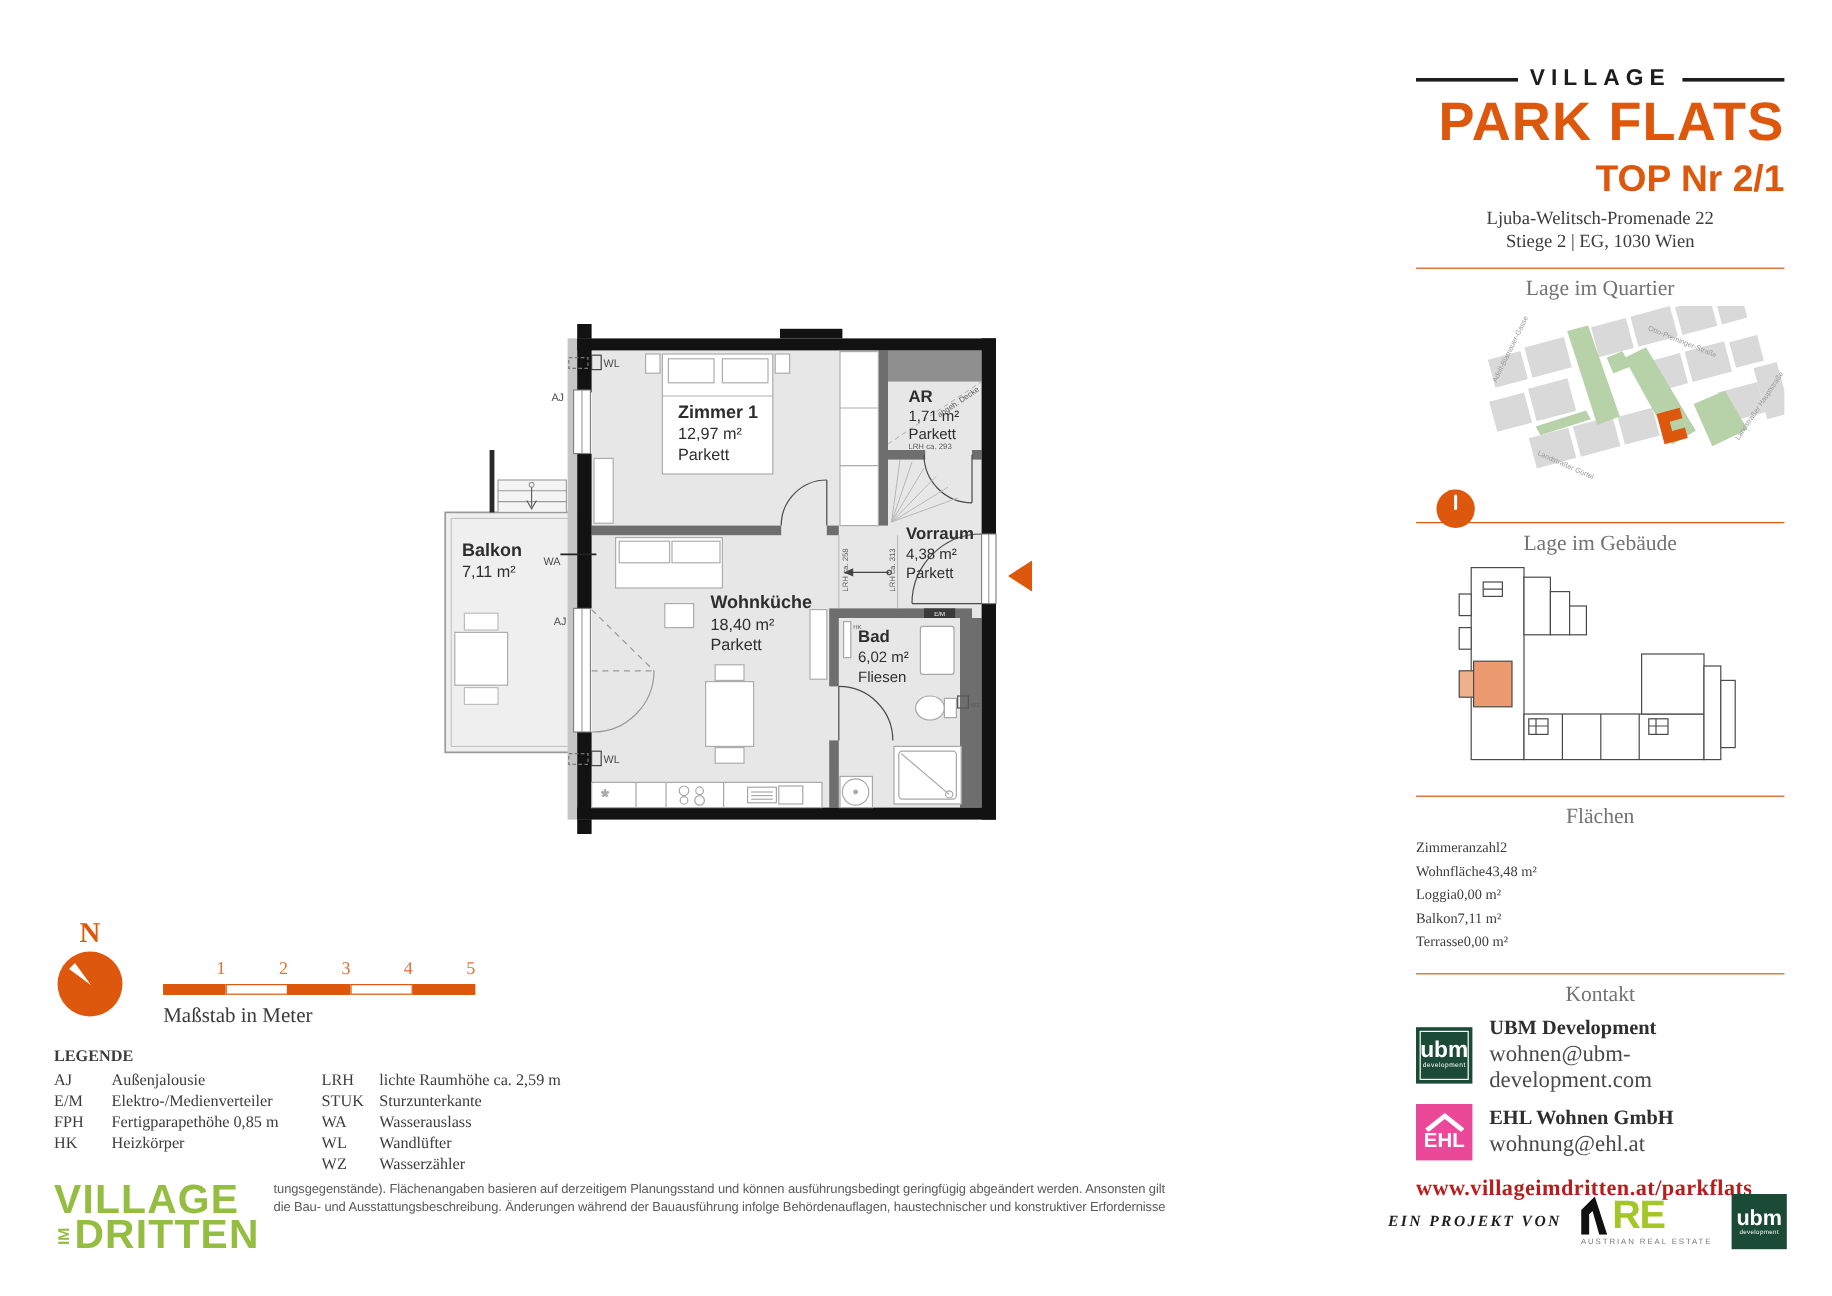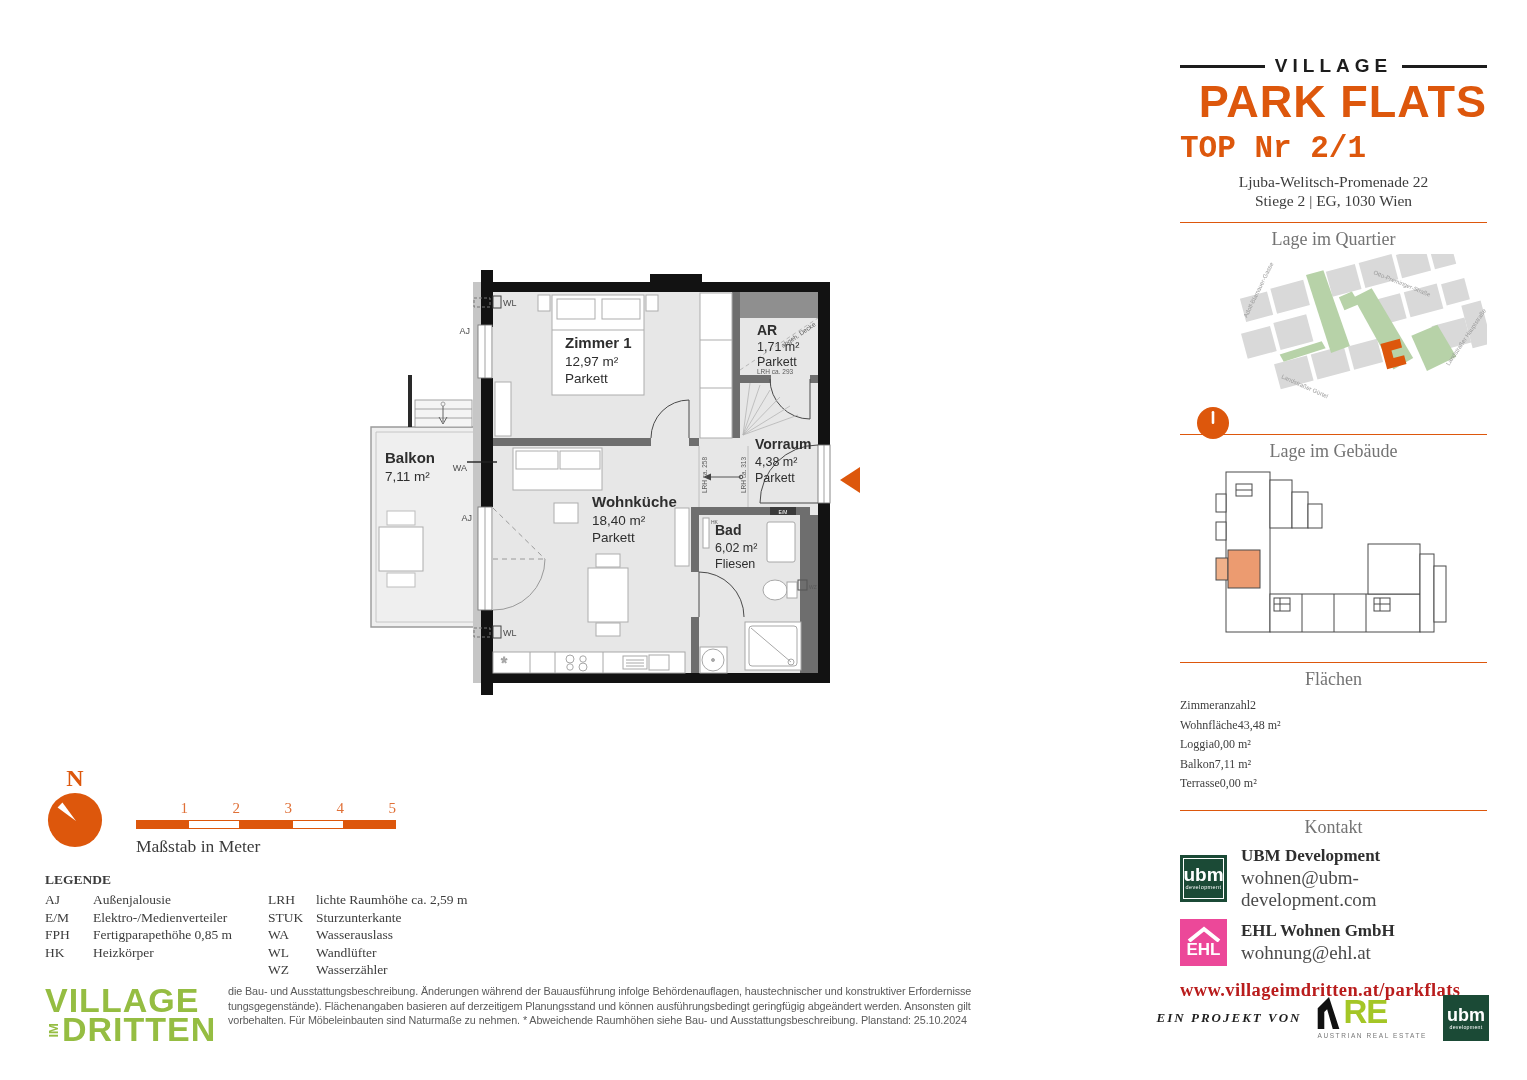--- a/index.html
+++ b/index.html
@@ -6,22 +6,22 @@
   .page{position:relative;width:1527px;height:1080px;background:#fff;overflow:hidden;
         font-family:"Liberation Sans",sans-serif;color:#3b3b3b;}
 
   
   .sidebar{position:absolute;left:1180px;top:55px;width:307px;}
   .brand-row{display:flex;align-items:center;gap:10px;}
   .brand-row .bar{flex:1;height:3px;background:#1d1d1d;}
   .brand-top{font-weight:bold;font-size:19px;letter-spacing:5px;color:#1d1d1d;}
   .brand-main{font-weight:bold;font-size:45px;line-height:46px;letter-spacing:1px;
               color:#DD570C;text-align:right;margin-top:2px;}
-  .unit-title{font-family:Liberation Mono, monospace;font-weight:bold;font-size:31px;
-              color:#DD570C;margin-top:6px;}
+  .unit-title{font-family:Liberation Sans, sans-serif;font-weight:bold;font-size:31px;
+              color:#DD570C;text-align:right;margin-top:6px;}
   .address{font-family:"Liberation Serif",serif;font-size:15.5px;line-height:19px;
            color:#3c3c3c;text-align:center;margin-top:6px;}
   .hr-orange{border:none;border-top:1.6px solid #DD570C;margin:12px 0 6px 0;}
   .sec-title{font-family:"Liberation Serif",serif;font-weight:normal;font-size:18px;
              color:#737373;text-align:center;}
   .map-block{position:relative;height:168px;margin-top:4px;}
   .map-block svg{position:absolute;right:0;top:0;}
   .mini-compass{position:absolute;left:14px;bottom:2px;width:36px;text-align:center;}
   .mini-compass .n{font-family:"Liberation Serif",serif;font-weight:bold;font-size:15px;color:#DD570C;line-height:14px;}
   .geb-block{height:186px;margin-top:2px;position:relative;}
@@ -526,23 +526,22 @@
 
   <div class="vid-logo">
     <div class="vid-l1">VILLAGE</div>
     <div class="vid-l2">
       <span class="vid-im">IM</span>
       <span>DRITTEN</span>
     </div>
   </div>
 
   <div class="disclaimer">
+    <div>tungsgegenstände). Flächenangaben basieren auf derzeitigem Planungsstand und können ausführungsbedingt geringfügig abgeändert werden. Ansonsten gilt</div>
     <div>die Bau- und Ausstattungsbeschreibung. Änderungen während der Bauausführung infolge Behördenauflagen, haustechnischer und konstruktiver Erfordernisse</div>
-    <div>tungsgegenstände). Flächenangaben basieren auf derzeitigem Planungsstand und können ausführungsbedingt geringfügig abgeändert werden. Ansonsten gilt</div>
-    <div>vorbehalten. Für Möbeleinbauten sind Naturmaße zu nehmen. * Abweichende Raumhöhen siehe Bau- und Ausstattungsbeschreibung. Planstand: 25.10.2024</div>
   </div>
 
   <div class="project">
     <div class="prefix">EIN PROJEKT VON</div>
     <div class="are">
       <div class="are-top">
         <svg width="24" height="32" viewBox="0 0 24 34">
           <polygon points="0,34 0,12 12,0 23,34 16,34 10,13 7,16 7,34" fill="#111"></polygon>
         </svg>
         <span class="are-re">RE</span>

